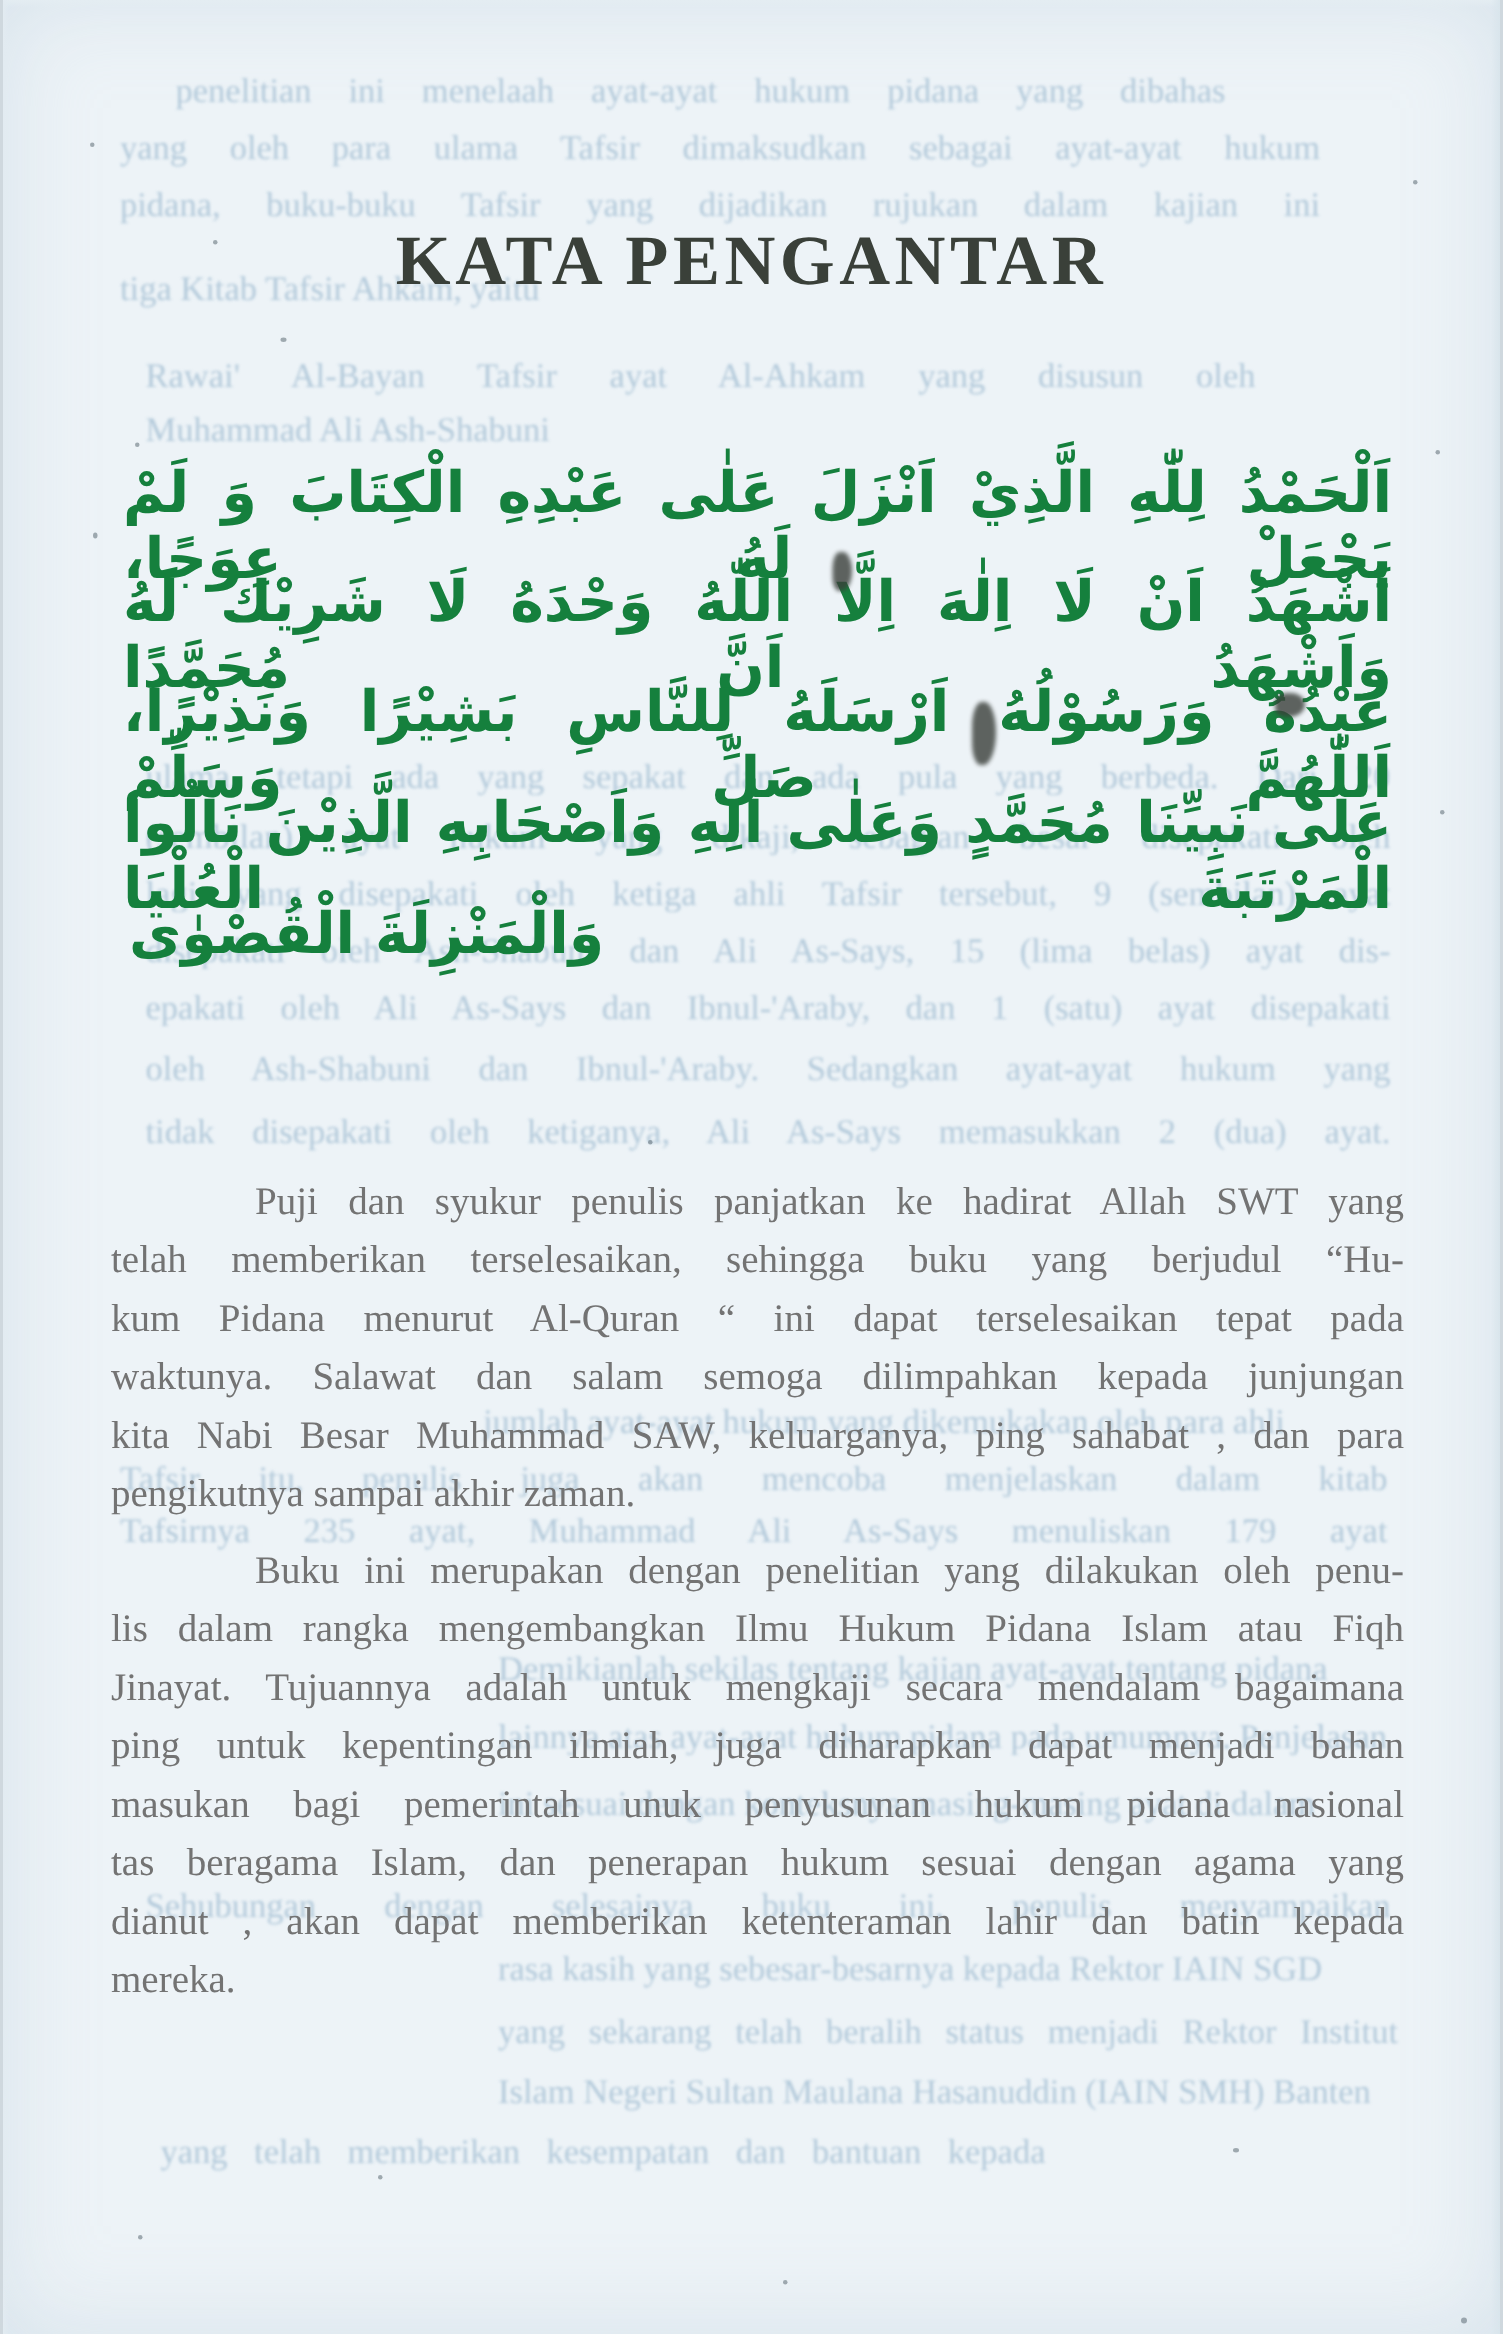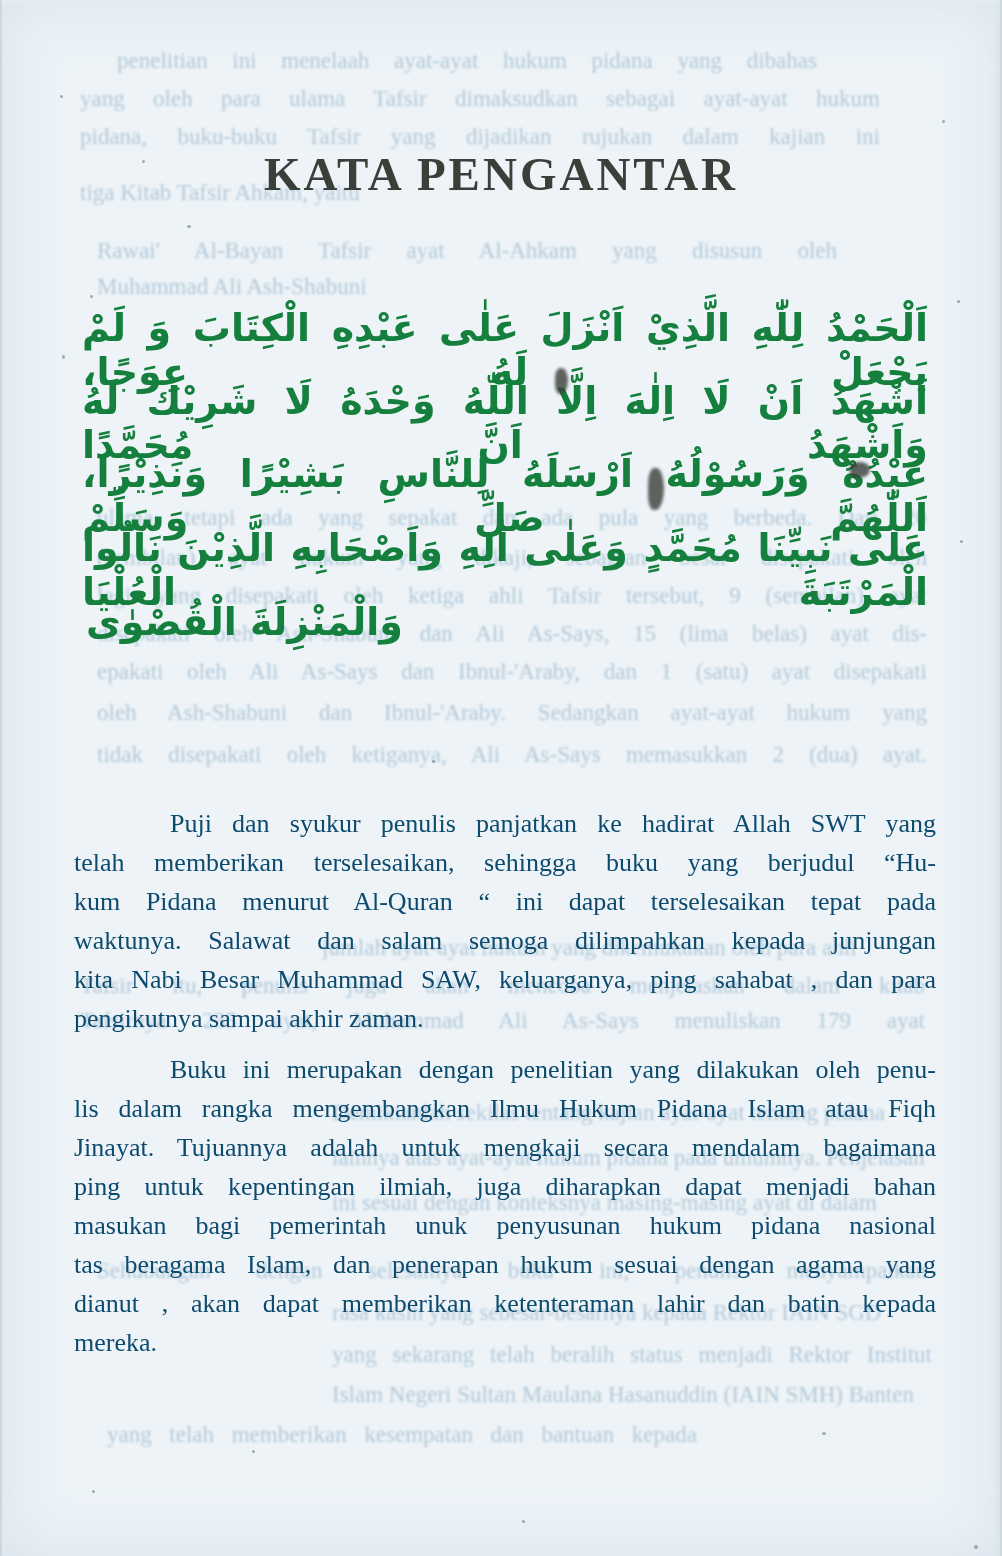--- a/index.html
+++ b/index.html
@@ -51,21 +51,21 @@
     font-size:38px;
     color:#15803d;
     text-align:justify;text-align-last:justify;
     overflow:visible;
     filter:blur(.25px);
   }
   .ar-last{
     width:auto;right:auto;left:84px;
     text-align:left;text-align-last:left;
   }
-  .para{position:absolute;left:72px;width:862px;color:#0c4a6e;filter:blur(.2px);margin-top:23px;}
+  .para{position:absolute;left:72px;width:862px;color:#737373;filter:blur(.2px);}
   .p-line{
     height:39px;overflow:hidden;
     font-size:26px;
     text-align:justify;text-align-last:justify;
   }
   .p-first{padding-left:96px;}
   .p-end{text-align-last:left;}
 
   
   .speck{position:absolute;background:#5d6b74;border-radius:50%;opacity:.55;}

